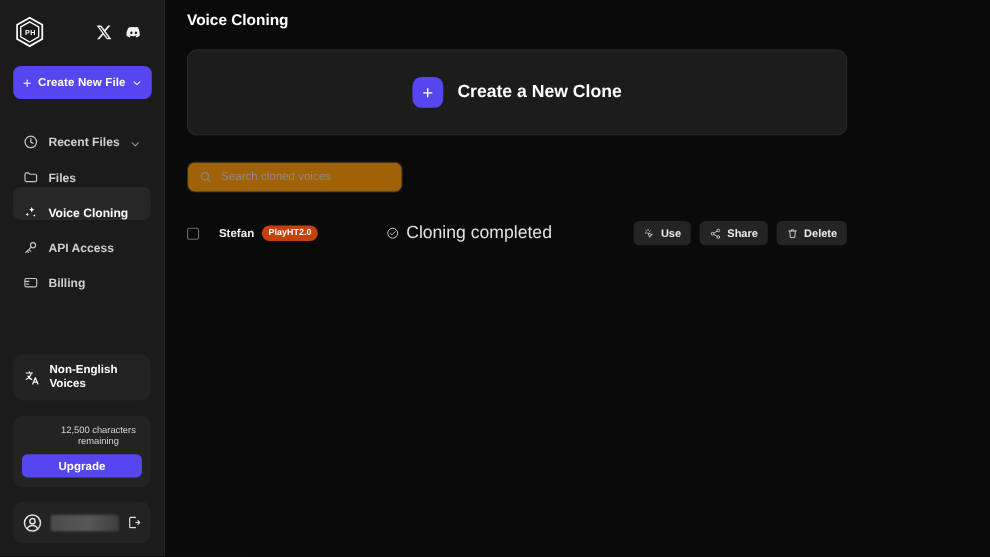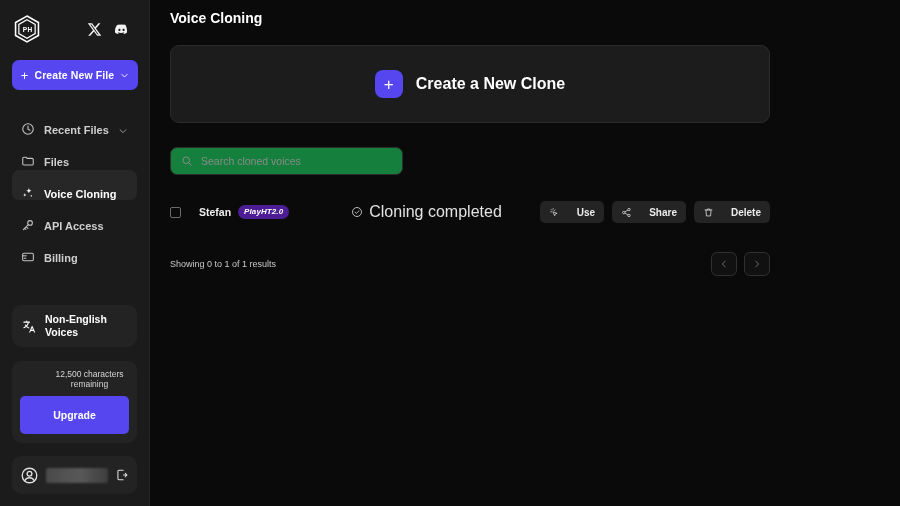--- a/index.html
+++ b/index.html
@@ -66,21 +66,21 @@
   }
   .noneng .ic { width: 15px; height: 15px; flex: 0 0 15px; color: #ffffff; }
   .noneng .txt { color: #ffffff; font-size: 10.5px; font-weight: bold; line-height: 13px; }
 
   .quota {
     background: #232323; border-radius: 9px;
     padding: 8px 8px 9px; margin-bottom: 13px;
   }
   .quota-label { color: #d6d6d6; font-size: 8.5px; text-align: center; margin-bottom: 7px; margin-left: 30px; }
   .upgrade {
-    background: #5546f0; border-radius: 5px; height: 38px;
+    background: #5546f0; border-radius: 5px; height: 21px;
     display: flex; align-items: center; justify-content: center;
     color: #fff; font-size: 10.5px; font-weight: bold; cursor: pointer;
   }
 
   .account {
     background: #232323; border-radius: 9px;
     height: 38px; margin-bottom: 12px;
     display: flex; align-items: center; gap: 7px; padding: 0 8px;
   }
   .account .avatar { width: 19px; height: 19px; flex: 0 0 19px; color: #e0e0e0; }
@@ -103,52 +103,52 @@
   }
   .clone-inner { display: flex; align-items: center; gap: 13px; }
   .plus-sq {
     width: 28px; height: 28px; border-radius: 8px; background: #5546f0;
     display: flex; align-items: center; justify-content: center;
     color: #fff; font-size: 17px; line-height: 1;
   }
   .clone-label { color: #ffffff; font-size: 16px; font-weight: bold; }
 
   .search-wrap {
-    margin-top: 24px; width: 233px; height: 28px;
-    background: #15803d; border: 1px solid #2d2d2d; border-radius: 7px;
+    margin-top: 24px; width: 196px; height: 28px;
+    background: #a16207; border: 1px solid #2d2d2d; border-radius: 7px;
     display: flex; align-items: center; gap: 8px; padding: 0 10px;
   }
   .search-wrap .ic { width: 12px; height: 12px; color: #8a8a8a; flex: 0 0 12px; }
   .search-wrap input {
     flex: 1 1 auto; background: transparent; border: none; outline: none;
     color: #d8d8d8; font-size: 10.5px; font-family: "Liberation Sans", sans-serif;
   }
   .search-wrap input::placeholder { color: #8a8a8a; }
 
   .voice-row {
     margin-top: 23px; width: 600px; height: 28px;
     display: flex; align-items: center;
   }
   .cbox {
     width: 11px; height: 11px; border: 1px solid #6b6b6b; border-radius: 2px;
     background: transparent; cursor: pointer; flex: 0 0 11px;
   }
   .v-name { color: #efefef; font-size: 10.5px; font-weight: bold; margin-left: 18px; }
   .badge {
-    margin-left: 7px; background: #4c1d95; color: #fff;
+    margin-left: 7px; background: #c2410c; color: #fff;
     font-size: 8px; font-weight: bold; border-radius: 8px;
-    padding: 3px 6px 3px; line-height: 1; letter-spacing: .1px; font-style: italic;
+    padding: 3px 6px 3px; line-height: 1; letter-spacing: .1px;
   }
   .status { display: flex; align-items: center; gap: 6px; margin-left: 62px; }
   .status .ic { width: 12px; height: 12px; color: #d4d4d4; flex: 0 0 12px; }
   .status .txt { color: #e2e2e2; font-size: 16px; }
   .row-actions { margin-left: auto; display: flex; gap: 8px; }
   .abtn {
     height: 22px; background: #242424; border-radius: 5px;
-    display: flex; align-items: center; gap: 17px; padding: 0 9px;
+    display: flex; align-items: center; gap: 5px; padding: 0 9px;
     color: #ececec; font-size: 10px; font-weight: bold; cursor: pointer;
   }
   .abtn .ic { width: 11px; height: 11px; color: #d6d6d6; flex: 0 0 11px; }
 
   .footer-row {
     margin-top: 26px; width: 600px;
     display: flex; align-items: center;
   }
   .showing { color: #c9c9c9; font-size: 9px; }
   .pager { margin-left: auto; display: flex; gap: 7px; }
@@ -326,30 +326,15 @@
         <div class="abtn">
           <svg class="ic" viewBox="0 0 24 24">
             <path d="M4.5 6.5h15M9.5 6.5V4.4h5v2.1M6.5 6.5l1 13h9l1-13" fill="none" stroke="currentColor" stroke-width="1.8" stroke-linecap="round" stroke-linejoin="round"></path>
           </svg>
           <span>Delete</span>
         </div>
 
       </div>
     </div>
 
-    <div class="footer-row">
-      <div class="showing">Showing 0 to 1 of 1 results</div>
-      <div class="pager">
-        <div class="pbtn">
-          <svg viewBox="0 0 24 24">
-              <path fill="none" stroke="currentColor" stroke-width="2.4" stroke-linecap="round" stroke-linejoin="round" d="M15 5l-7 7 7 7"></path>
-            </svg>
-        </div>
-        <div class="pbtn">
-          <svg viewBox="0 0 24 24">
-              <path fill="none" stroke="currentColor" stroke-width="2.4" stroke-linecap="round" stroke-linejoin="round" d="M9 5l7 7-7 7"></path>
-            </svg>
-        </div>
-      </div>
-    </div>
 
   </main>
 </div>
 
 </body></html>

